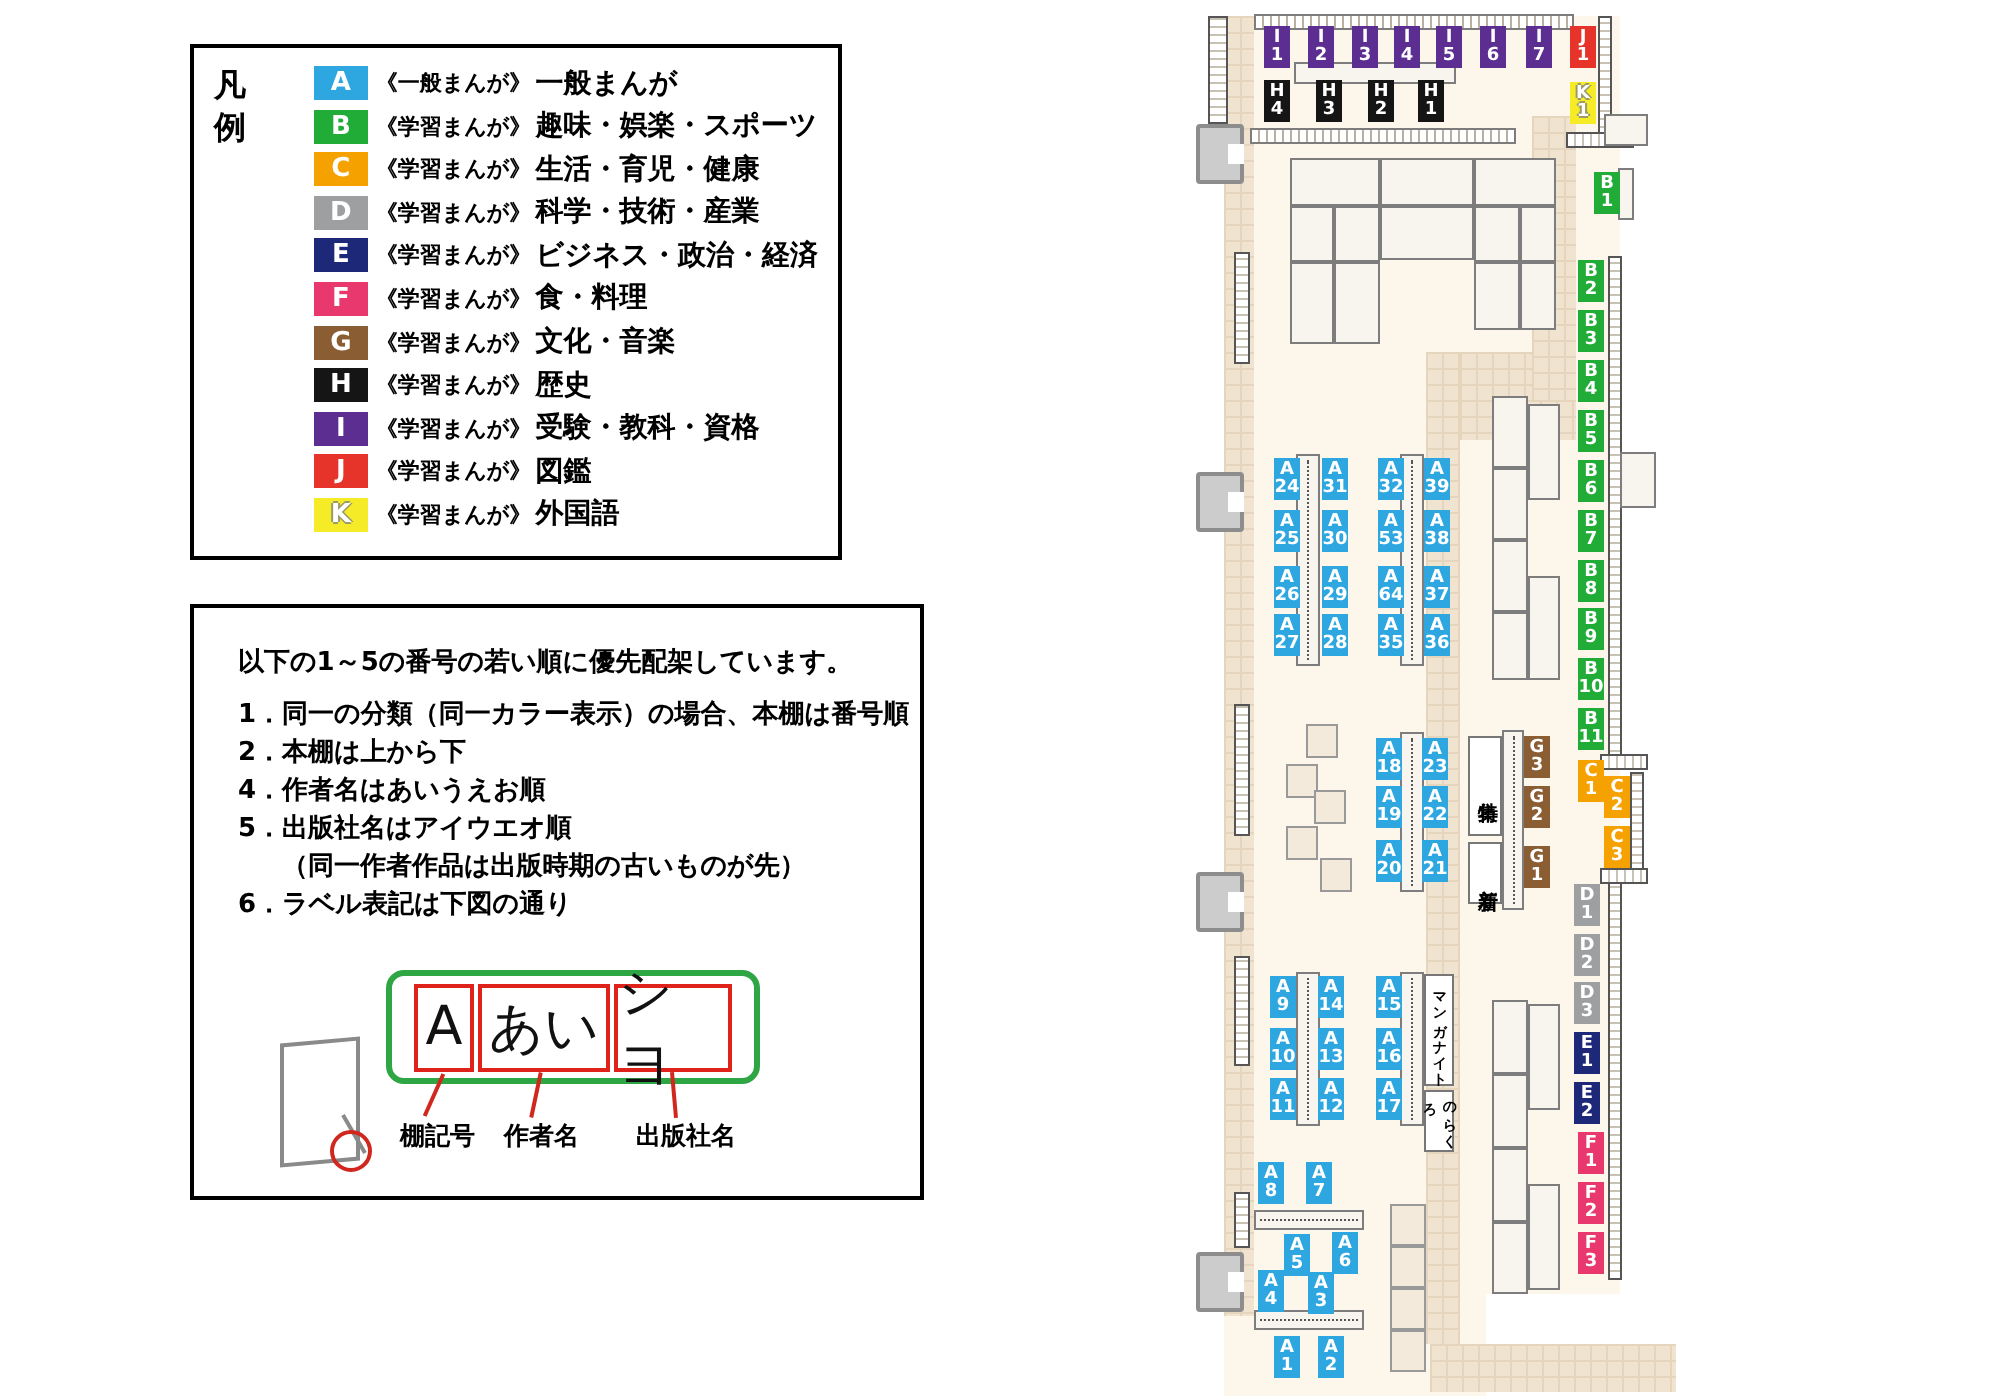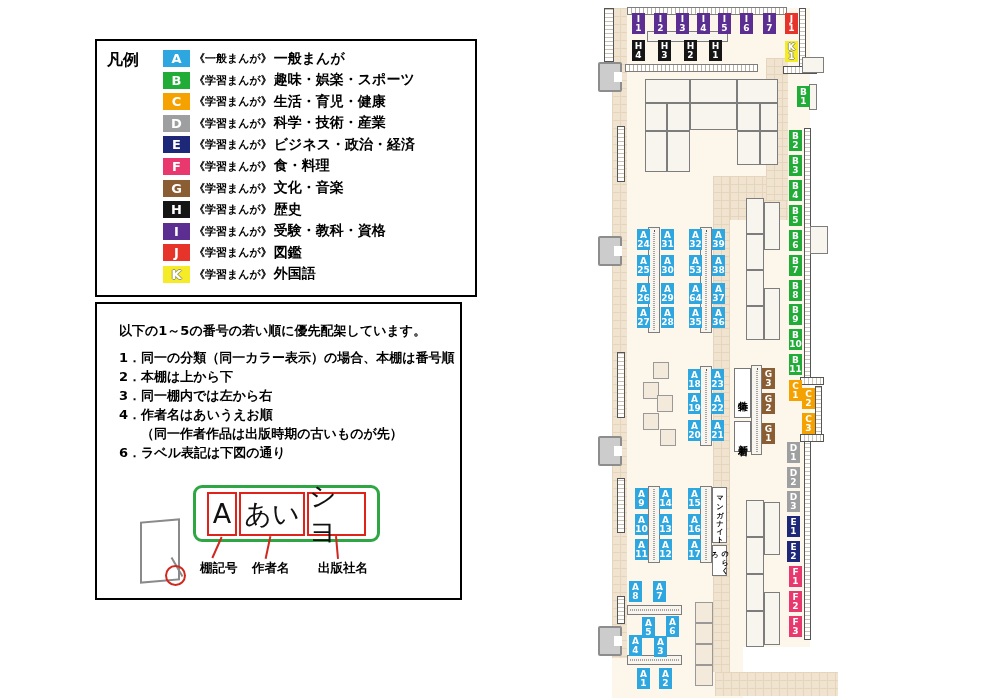--- a/index.html
+++ b/index.html
@@ -1,20 +1,20 @@
 <!DOCTYPE html>
 <html><head>
 <meta charset="utf-8">
 <style>
   html,body{margin:0;padding:0;background:#fff;}
   #canvas{position:relative;width:1000px;height:700px;background:#fff;overflow:hidden;
           font-family:"DejaVu Sans","Liberation Sans",sans-serif;}
   
   .panel{position:absolute;background:#fff;border:2px solid #000;box-sizing:border-box;}
-  #legend-panel{left:95px;top:39px;width:382px;height:258px;padding:9px 10px;}
+  #legend-panel{left:95px;top:22px;width:326px;height:258px;padding:9px 10px;}
   #legend-panel .inner{display:flex;}
   .panel-title{font-weight:bold;font-size:16px;color:#000;}
   #legend-items{margin-left:24px;display:flex;flex-direction:column;gap:4.6px;}
   .lg-row{display:flex;align-items:center;height:17px;}
   .lg-swatch{width:27px;height:17px;display:flex;align-items:center;justify-content:center;
              color:#fff;font-weight:bold;font-size:13px;line-height:1;flex:0 0 27px;}
   .lg-tag{font-weight:bold;font-size:11px;margin:0 2px 0 4px;white-space:nowrap;}
   .lg-label{font-weight:bold;font-size:14px;white-space:nowrap;}
   .outline-k{color:#fff;text-shadow:-1px 0 #9a9a6a,1px 0 #9a9a6a,0 -1px #9a9a6a,0 1px #9a9a6a;}
   #principles-panel{left:95px;top:302px;width:367px;height:298px;padding:8px 10px;}
@@ -154,22 +154,22 @@
           </div>
         </div>
     </div>
   </div>
 
   <div class="panel" id="principles-panel">
     <div id="principles-intro">以下の1～5の番号の若い順に優先配架しています。</div>
     <div id="principles-list">
         <div class="pr-item">1．同一の分類（同一カラー表示）の場合、本棚は番号順</div>
         <div class="pr-item">2．本棚は上から下</div>
-        <div class="pr-item">3．同一棚内では左から右</div>
         <div class="pr-item">4．作者名はあいうえお順</div>
+        <div class="pr-item">5．出版社名はアイウエオ順</div>
         <div class="pr-item note">（同一作者作品は出版時期の古いものが先）</div>
         <div class="pr-item">6．ラベル表記は下図の通り</div>
       </div>
   </div>
 
   <div id="example-box">
     <div class="ex-cell" style="width:30px">A</div>
     <div class="ex-cell" style="width:66px">あい</div>
     <div class="ex-cell" style="width:59px">シヨ</div>
   </div>

